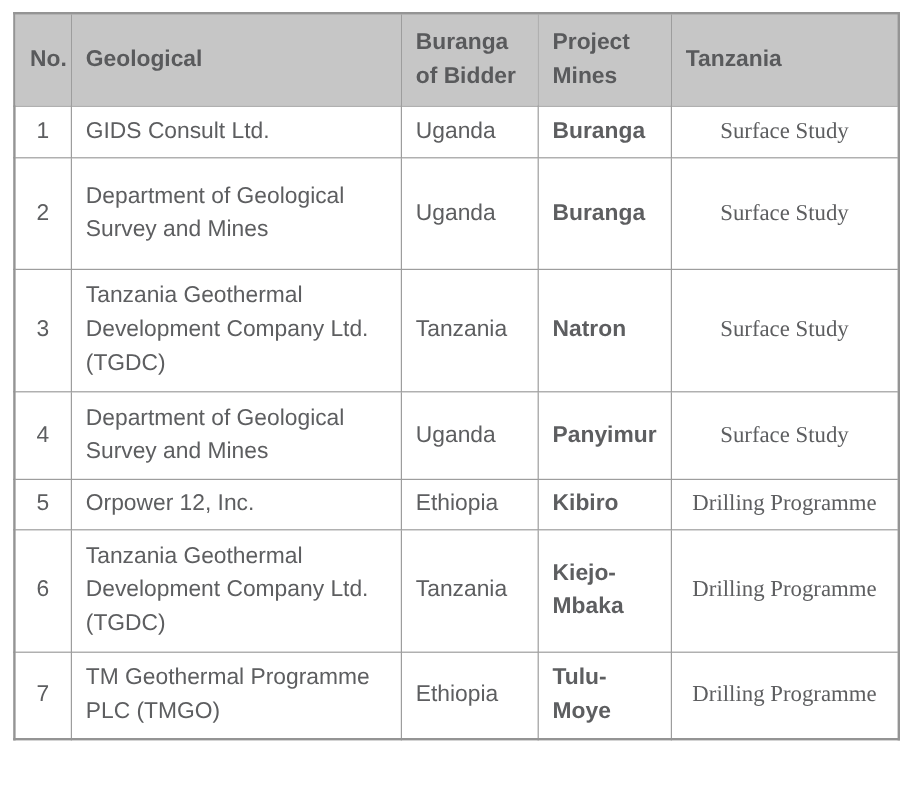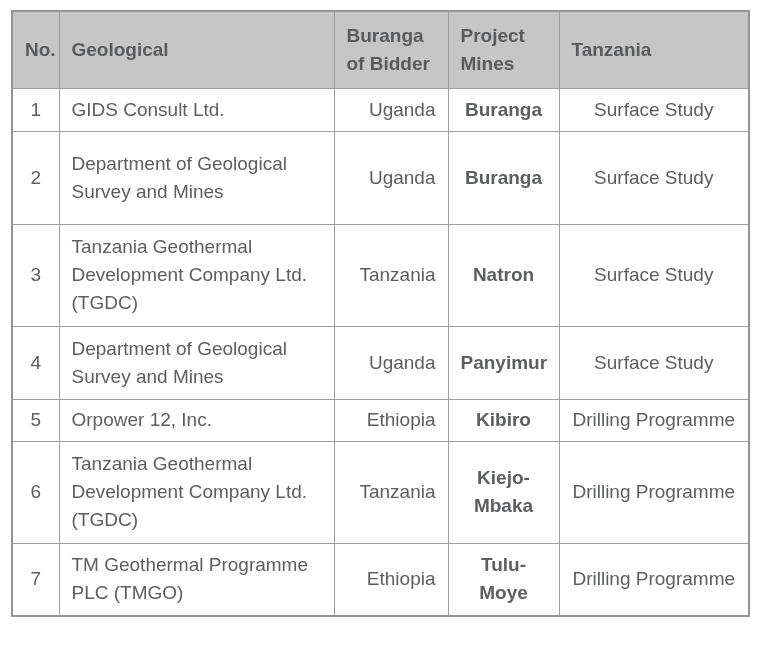--- a/index.html
+++ b/index.html
@@ -43,23 +43,23 @@
   tbody tr { background: #ffffff; }
   tbody tr:nth-child(1) { height: 43px; }
   tbody tr:nth-child(2) { height: 93px; }
   tbody tr:nth-child(3) { height: 102px; }
   tbody tr:nth-child(4) { height: 73px; }
   tbody tr:nth-child(5) { height: 42px; }
   tbody tr:nth-child(6) { height: 102px; }
   tbody tr:nth-child(7) { height: 73px; }
   td.col-no { text-align: center; }
   td.col-applicant { text-align: left; margin-top: 19px; }
-  td.col-country { text-align: right; }
-  td.col-project { text-align: center; font-weight: bold; }
-  td.col-activity { text-align: center; padding: 4px 6px; }
+  td.col-country { text-align: left; }
+  td.col-project { text-align: left; font-weight: bold; }
+  td.col-activity { text-align: center; padding: 4px 6px; font-family: Liberation Serif, serif; }
 </style>
 </head>
 <body>
 
 <div class="table-wrap">
   <table class="bidders">
     <colgroup>
       <col style="width:47px">
       <col style="width:275px">
       <col style="width:114px">

